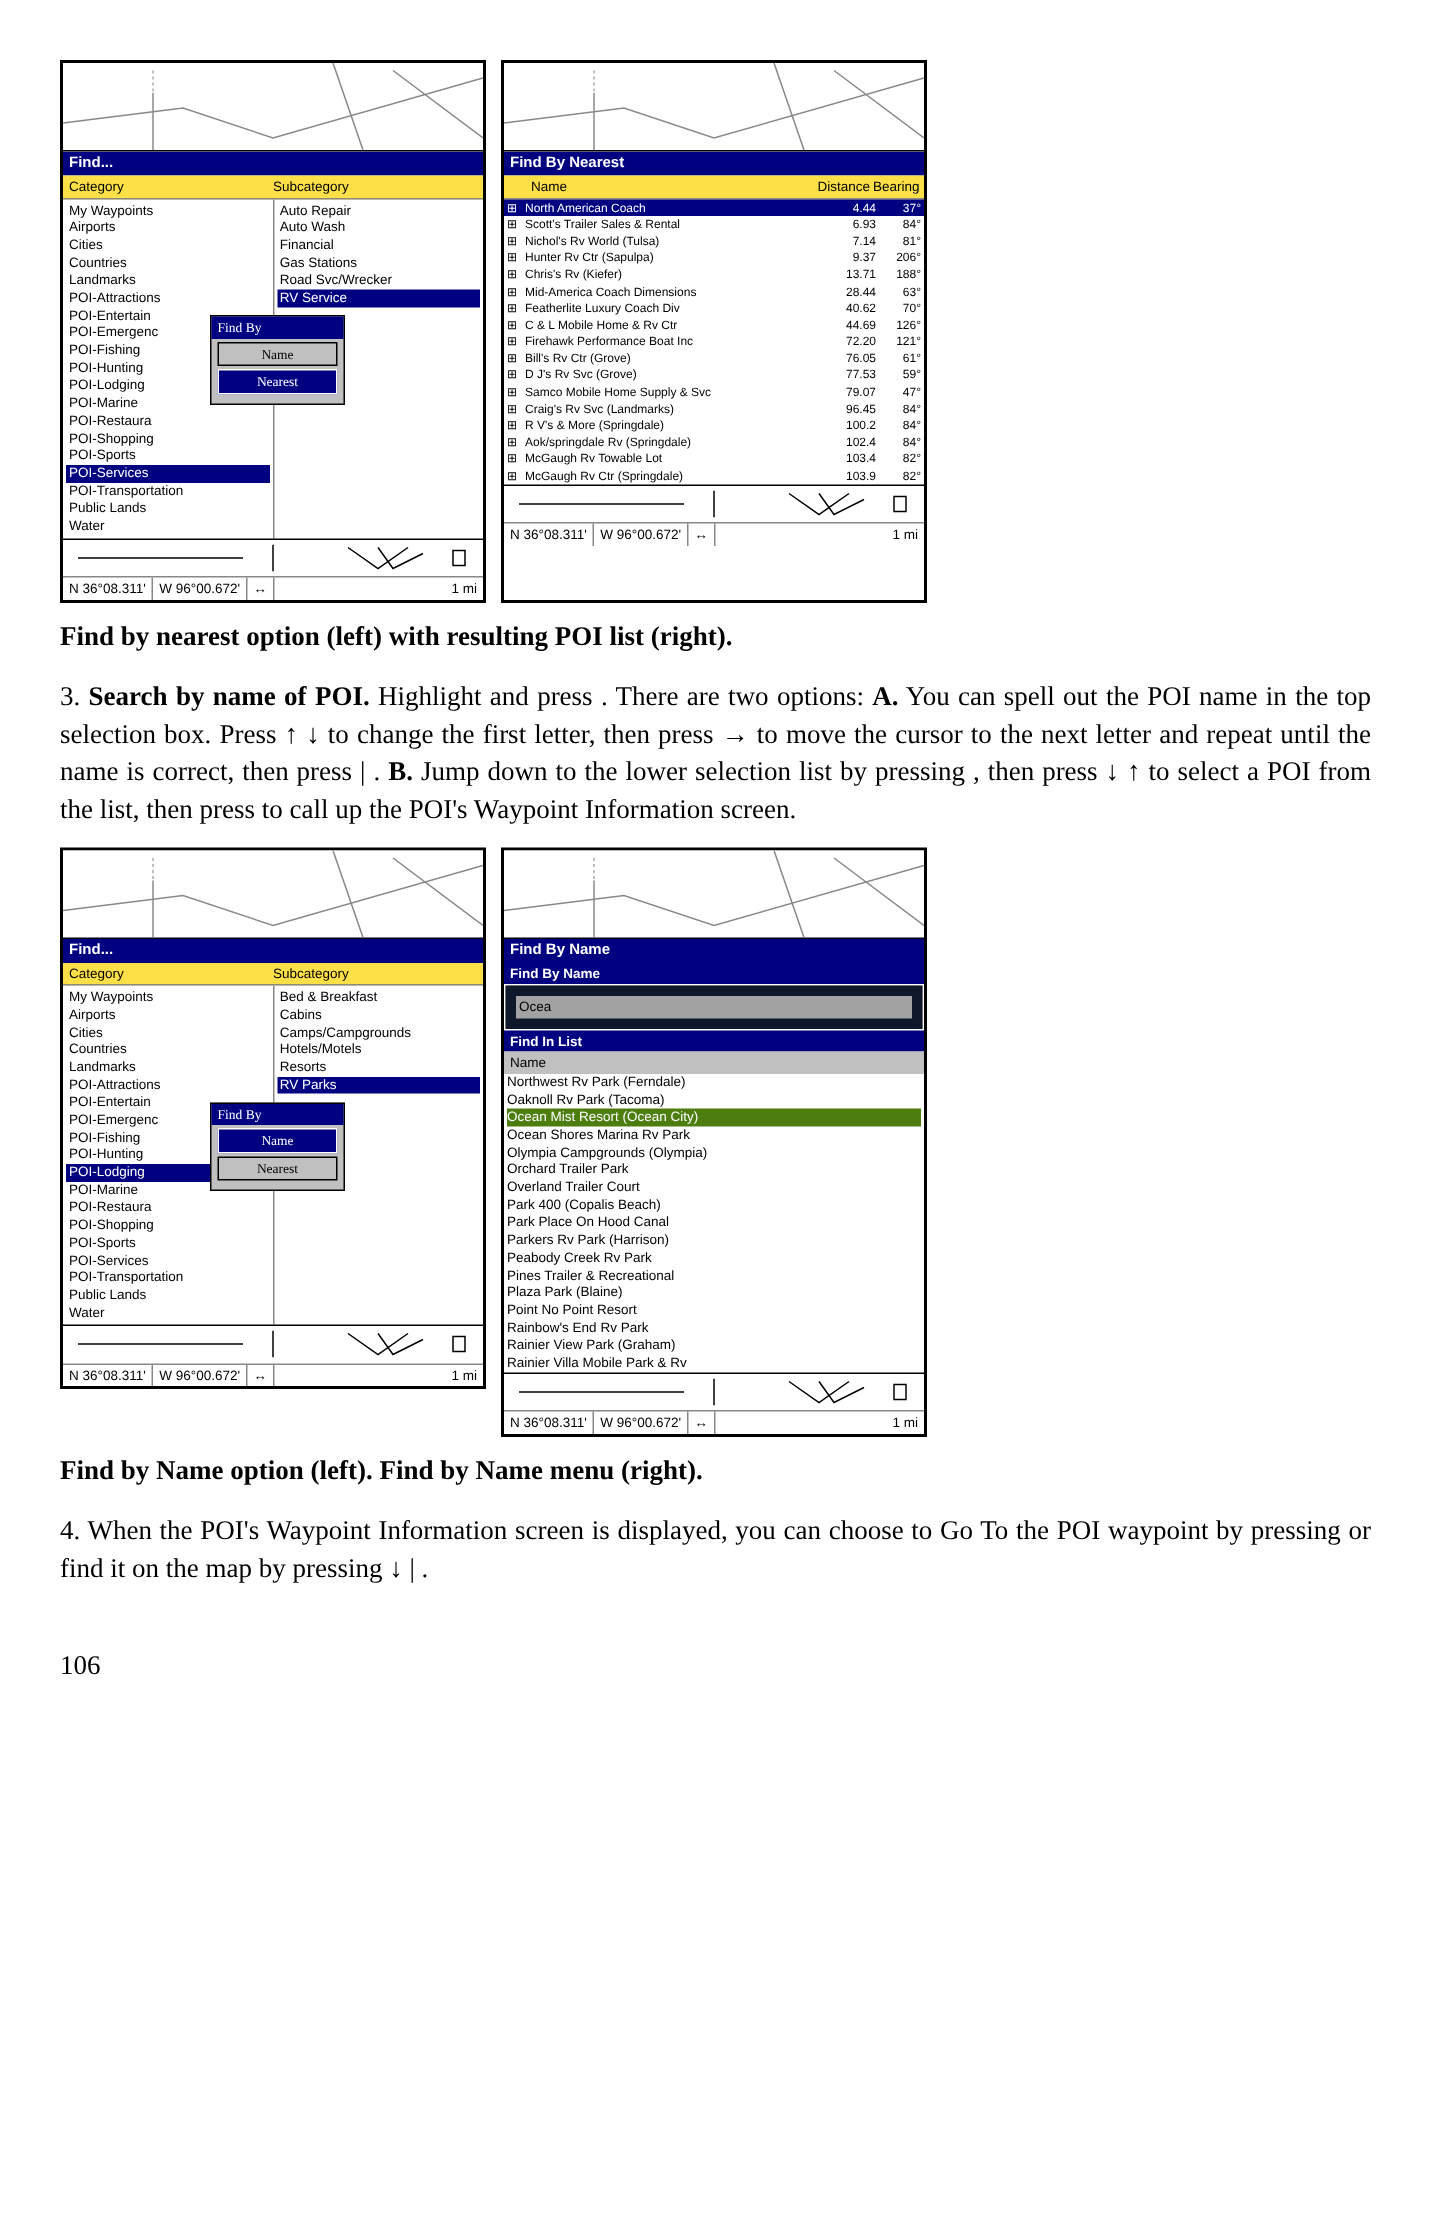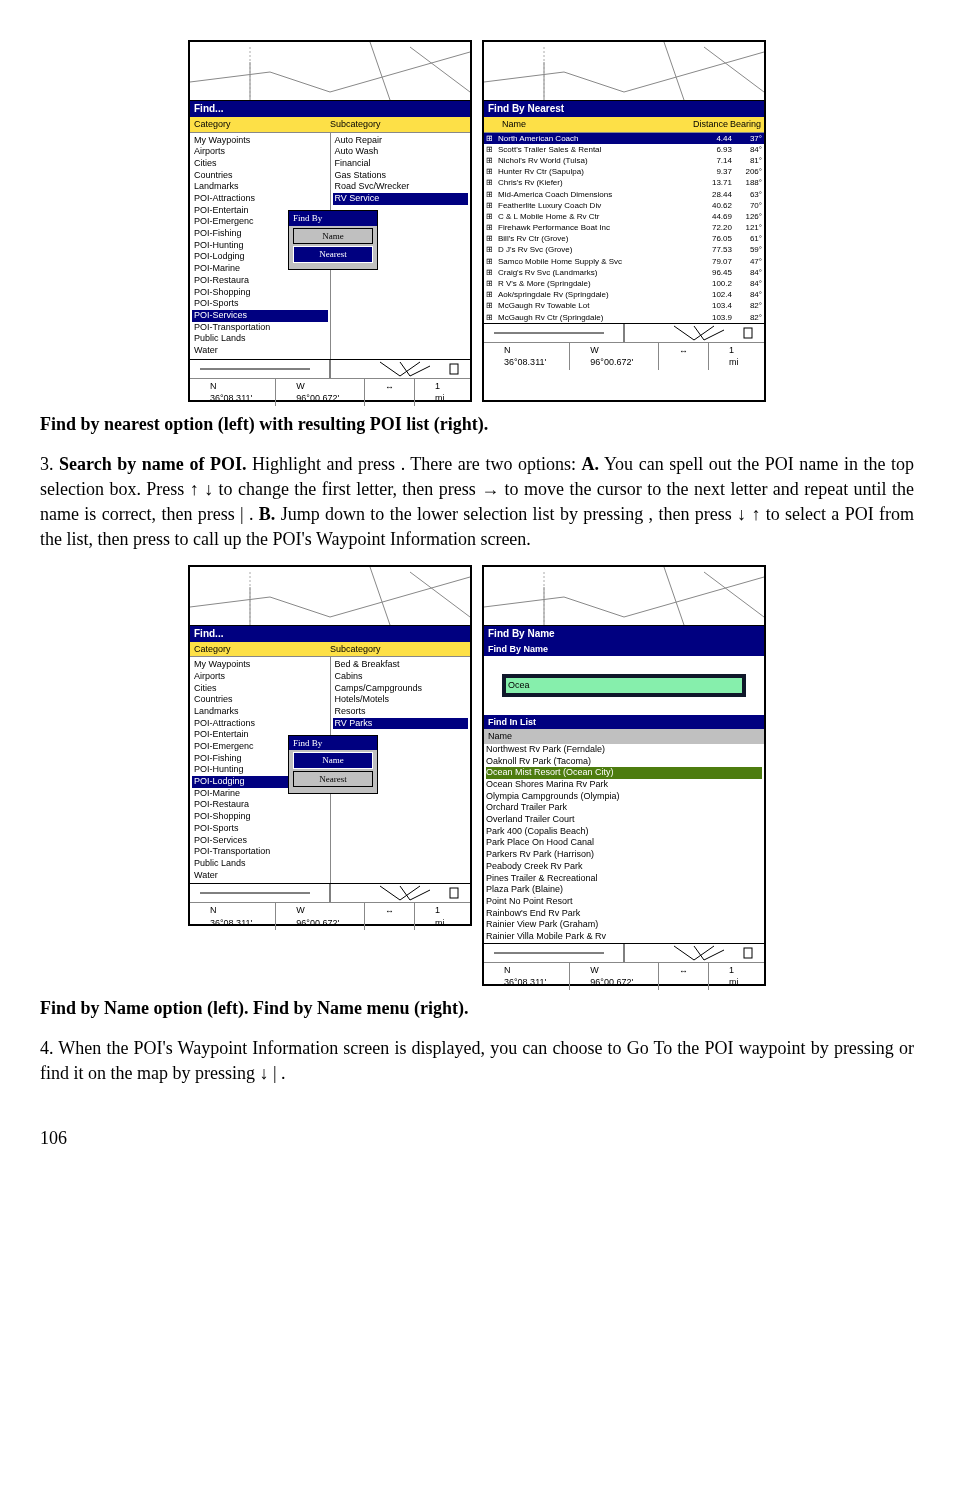--- a/index.html
+++ b/index.html
@@ -1,45 +1,45 @@
 <!DOCTYPE html>
 <html><head>
 <meta charset="utf-8">
 <style>
 body{font-family:Georgia,serif;font-size:18px;line-height:1.4;margin:0;padding:30px 40px;width:874px;background:#fff}
-.screenshot-pair{display:flex;justify-content:center;gap:10px;margin:10px 0}
+.screenshot-pair{display:flex;gap:10px;margin:10px 0}
 .gps-screen{width:280px;border:2px solid #000;background:#fff;display:flex;flex-direction:column}
 .gps-map-area{height:58px;background:#fff;position:relative;border-bottom:1px solid #000}
 .gps-map-area svg{width:100%;height:100%}
 .gps-title-bar{background:#000080;color:#fff;font-family:Arial,sans-serif;font-size:10px;padding:1px 4px;font-weight:bold}
 .gps-header-row{background:#fde047;font-family:Arial,sans-serif;font-size:9px;padding:1px 4px;display:flex;border-bottom:1px solid #888}
 .gps-body{flex:1;display:flex;font-family:Arial,sans-serif;font-size:9px;min-height:180px}
 .gps-col{flex:1;padding:2px;border-right:1px solid #888}
 .gps-col:last-child{border-right:none}
 .gps-item{padding:0 2px;line-height:1.3}
 .gps-item.sel{background:#000080;color:#fff}
 .gps-popup{position:absolute;background:#c0c0c0;border:1px solid #000;padding:4px;font-size:9px}
 .gps-popup-title{background:#000080;color:#fff;padding:1px 4px;margin:-4px -4px 2px -4px}
 .gps-popup-btn{background:#c0c0c0;border:1px solid #000;padding:1px 6px;margin:2px 0;display:block;text-align:center;font-size:9px}
 .gps-popup-btn.sel{background:#000080;color:#fff;border-color:#fff}
 .gps-status{border-top:1px solid #000;height:40px;display:flex;flex-direction:column}
 .gps-status-top{flex:1;display:flex;align-items:center;justify-content:center}
 .gps-status-bottom{display:flex;font-family:Arial,sans-serif;font-size:9px;border-top:1px solid #888}
-.gps-status-cell{padding:1px 20px;border-right:1px solid #888}
+.gps-status-cell{padding:1px 4px;border-right:1px solid #888}
 .gps-status-cell:last-child{border-right:none;margin-left:auto}
 .poi-list{font-family:Arial,sans-serif;font-size:8px}
 .poi-row{display:flex;padding:0 2px;line-height:1.4}
 .poi-row.sel{background:#000080;color:#fff}
 .poi-icon{width:12px;flex-shrink:0}
 .poi-name{flex:1}
 .poi-dist{width:35px;text-align:right}
 .poi-bear{width:30px;text-align:right}
 .findname-body{font-family:Arial,sans-serif;font-size:9px;padding:0}
 .findname-section-title{background:#000080;color:#fff;padding:1px 4px;font-weight:bold}
-.findname-input{border:4px solid #0f172a;margin:18px;padding:1px 2px;background:#86efac}
+.findname-input{border:7px solid #0f172a;margin:1px;padding:1px 2px;background:#a3a3a3}
 .findname-list{padding:0 2px}
 .findname-list .fitem{line-height:1.3}
 .findname-list .fitem.sel{background:#4d7c0f;color:#fff}
 .caption{text-align:left;font-weight:bold;margin:5px 0 15px 0}
 .body-text{text-align:justify;margin:12px 0}
 .pagenum{text-align:left;margin-top:40px}
 .gps-wrap{position:relative}
 </style>
 </head>
 <body>

